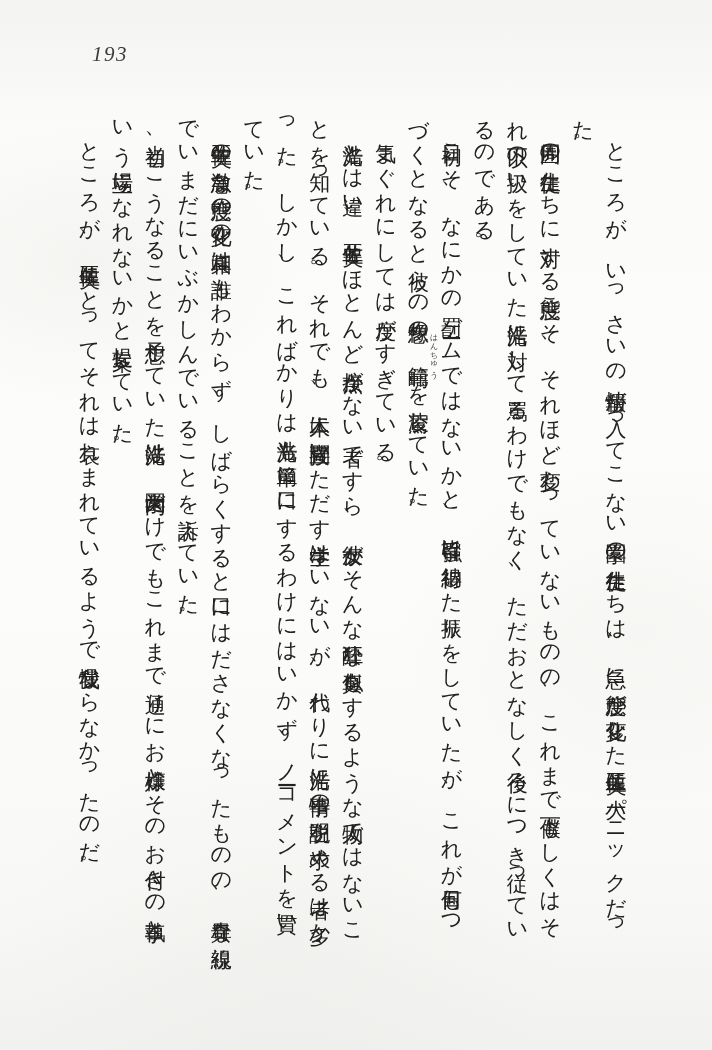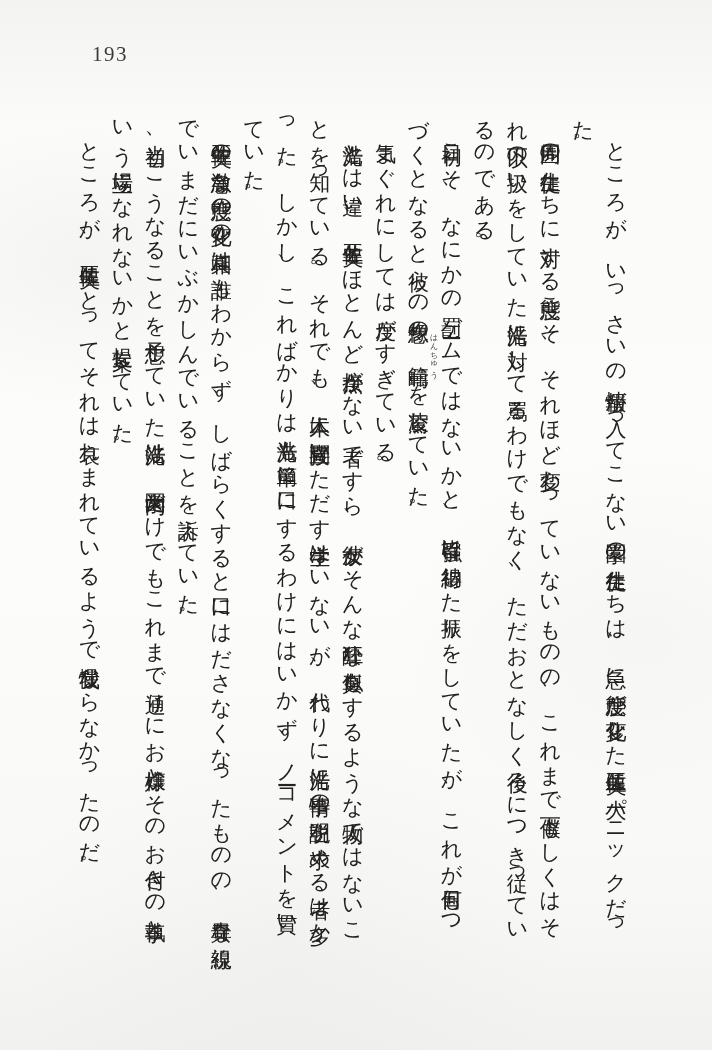--- a/index.html
+++ b/index.html
@@ -22,20 +22,21 @@
       radial-gradient(ellipse 300px 200px at 12% 25%, rgba(180,180,175,0.10), transparent 70%),
       radial-gradient(ellipse 350px 250px at 90% 60%, rgba(180,180,175,0.08), transparent 70%),
       radial-gradient(ellipse 400px 300px at 40% 90%, rgba(180,180,175,0.07), transparent 70%);
     pointer-events: none;
   }
 
   .page-number {
     position: absolute;
     left: 92px;
     top: 42px;
+    font-style: italic;
     font-size: 21px;
     letter-spacing: 1.5px;
     color: #3b3b3b;
   }
 
   .text-block {
     position: absolute;
     top: 106px;
     right: 80px;
     height: 838px;

